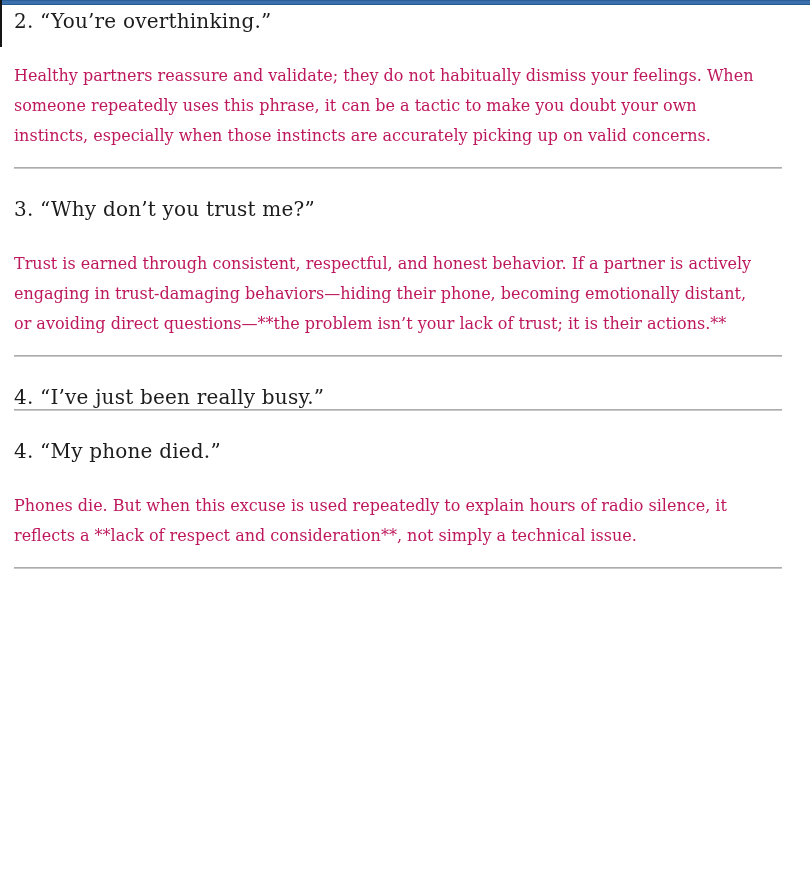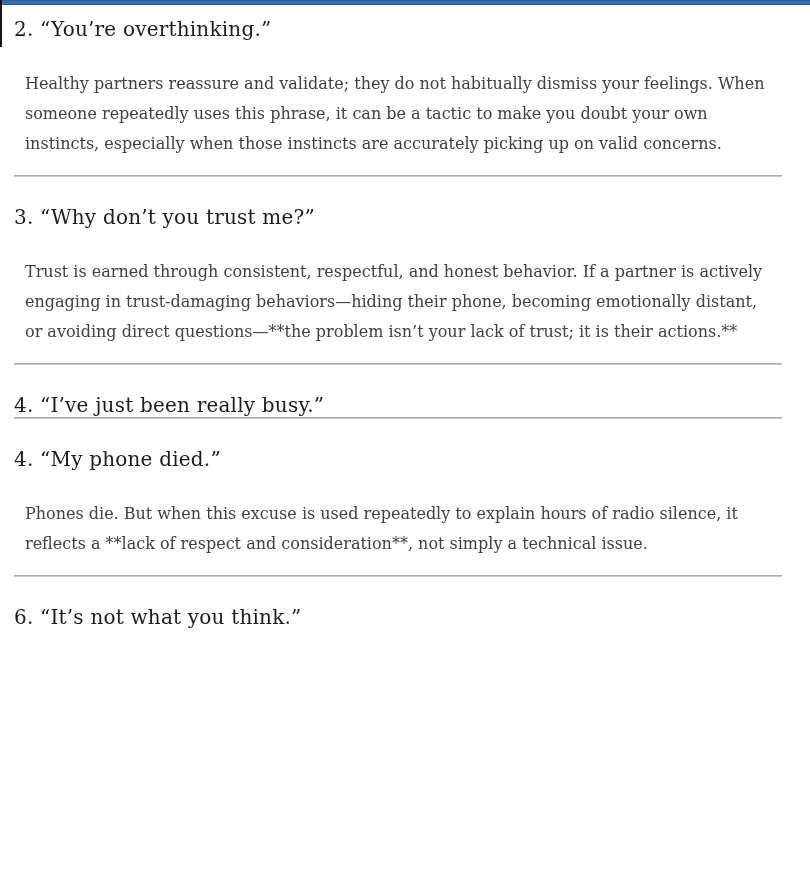--- a/index.html
+++ b/index.html
@@ -34,28 +34,28 @@
   }
   .section-heading {
     font-size: 20px;
     line-height: 24px;
     font-weight: normal;
     letter-spacing: 0.2px;
     margin: 28px 0 0 0;
     color: #1c1c1c;
   }
   .section-heading.first {
-    margin-top: 12px;
+    margin-top: 4px;
   }
   .section-paragraph {
     font-size: 16px;
     line-height: 30px;
-    margin: 28px 0 16px 11px;
+    margin: 28px 0 16px 0;
     white-space: pre;
-    color: #404040;
+    color: #be185d;
   }
   .section-divider {
     border: 0;
     height: 2px;
     margin: 0;
     background: linear-gradient(#9e9e9e, #d6d6d6);
   }
 </style>
 </head>
 <body>
@@ -78,15 +78,14 @@
   <hr class="section-divider">
 
   <h2 class="section-heading">4. “I’ve just been really busy.”</h2>
   <hr class="section-divider">
 
   <h2 class="section-heading">4. “My phone died.”</h2>
   <p class="section-paragraph">Phones die. But when this excuse is used repeatedly to explain hours of radio silence, it
 reflects a **lack of respect and consideration**, not simply a technical issue.</p>
   <hr class="section-divider">
 
-  <h2 class="section-heading">6. “It’s not what you think.”</h2>
 
 </div>
 
 </body></html>

